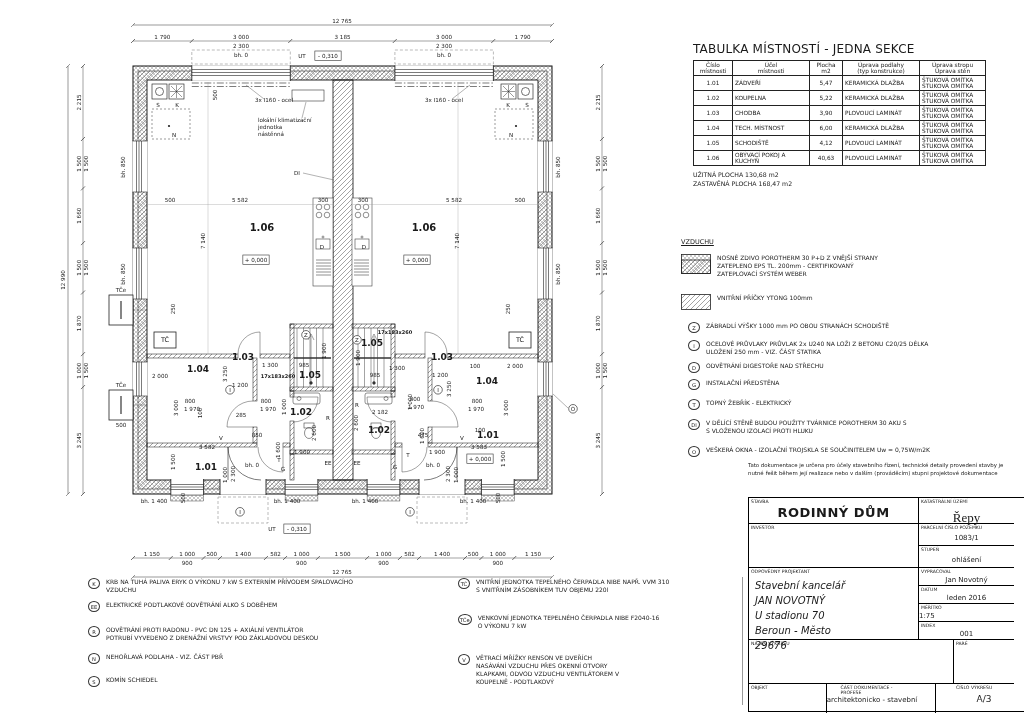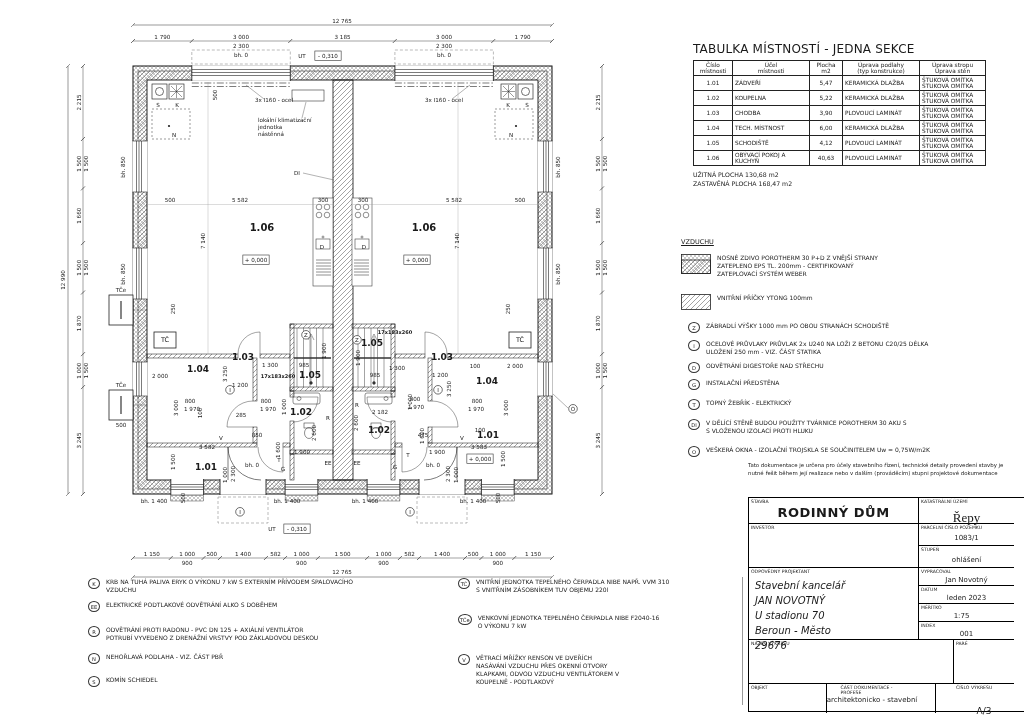--- a/index.html
+++ b/index.html
@@ -652,40 +652,40 @@
       <div>Beroun - Město</div>
       <div>29676</div>
     </div>
   </div>
   <div class="cell bb" style="left:170px;top:70px;width:95px;height:18px;">
     <span class="tb-label">VYPRACOVAL</span>
     <div class="tb-val" style="top:8px;">Jan Novotný</div>
   </div>
   <div class="cell bb" style="left:170px;top:88px;width:95px;height:18px;">
     <span class="tb-label">DATUM</span>
-    <div class="tb-val" style="top:8px;">leden 2023</div>
+    <div class="tb-val" style="top:8px;">leden 2016</div>
   </div>
   <div class="cell bb" style="left:170px;top:106px;width:95px;height:18px;">
     <span class="tb-label">MĚŘÍTKO</span>
-    <div class="tb-val" style="top:8px;text-align:center;padding-right:10px;">1:75</div>
+    <div class="tb-val" style="top:8px;text-align:left;padding-right:10px;">1:75</div>
   </div>
   <div class="cell bb" style="left:170px;top:124px;width:95px;height:18px;">
     <span class="tb-label">INDEX</span>
     <div class="tb-val" style="top:8px;">001</div>
   </div>
   <div class="cell br bb" style="left:0;top:142px;width:205px;height:44px;">
     <span class="tb-label">NÁZEV VÝKRESU</span>
   </div>
   <div class="cell bb" style="left:205px;top:142px;width:60px;height:44px;">
     <span class="tb-label">PARÉ</span>
   </div>
   <div class="cell br" style="left:0;top:186px;width:78px;height:29px;">
     <span class="tb-label">OBJEKT</span>
   </div>
   <div class="cell br" style="left:60px;top:186px;width:127px;height:29px;">
     <span class="tb-label" style="left:50%;transform:translateX(-50%);">ČÁST DOKUMENTACE - PROFESE</span>
     <div class="tb-val" style="top:12px;">architektonicko - stavební</div>
   </div>
   <div class="cell" style="left:205px;top:186px;width:60px;height:29px;">
     <span class="tb-label">ČÍSLO VÝKRESU</span>
-    <div class="tb-val" style="top:22px;font-size:9px;">A/3</div>
+    <div class="tb-val" style="top:10px;font-size:9px;">A/3</div>
   </div>
 </div>
 
 </body></html>

